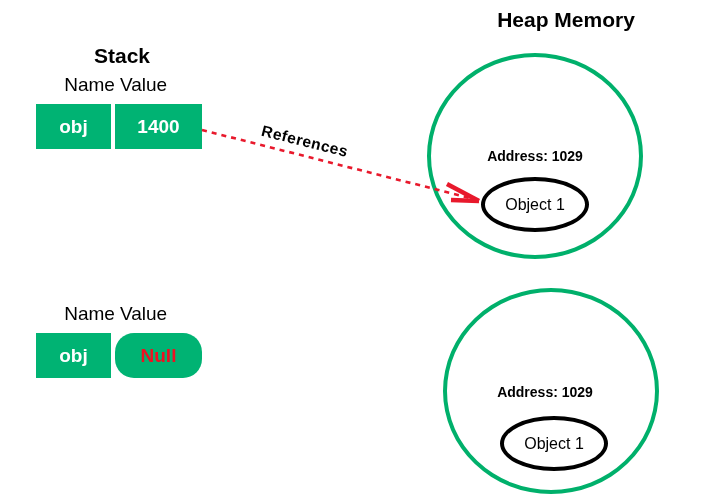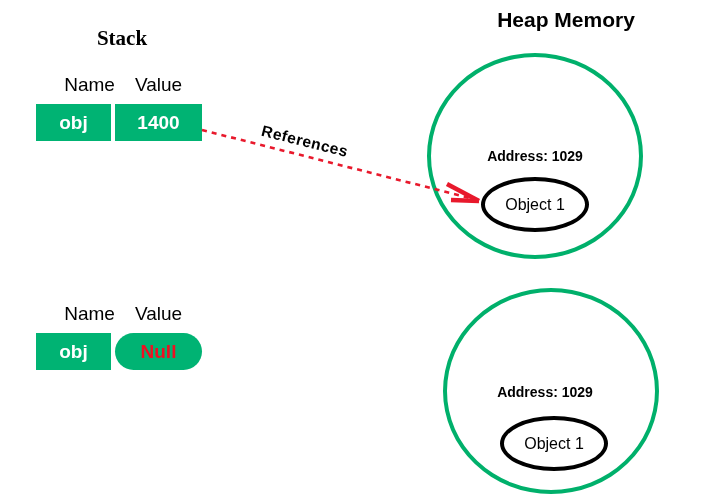--- a/index.html
+++ b/index.html
@@ -21,21 +21,21 @@
   
   .section-title {
     position: absolute;
     font-size: 21px;
     font-weight: bold;
     color: #000000;
     white-space: nowrap;
     text-align: center;
     letter-spacing: 0px;
   }
-  #stack-title   { left: 42px;  top: 26px;  width: 160px; font-family: Liberation Serif, serif; }
+  #stack-title   { left: 42px;  top: 44px;  width: 160px; }
   #heap-title    { left: 466px; top: 8px;   width: 200px; }
 
   
   .stack-table {
     position: absolute;
     left: 36px;
     width: 166px;
   }
   #stack-table-1 { top: 74px; }
   #stack-table-2 { top: 303px; }
@@ -47,30 +47,30 @@
   .col-header {
     position: absolute;
     top: 0;
     font-size: 19px;
     font-weight: normal;
     color: #000000;
     text-align: center;
     white-space: nowrap;
   }
   .col-header.name-h  { left: 16px;  width: 75px; }
-  .col-header.value-h { left: 79px; width: 87px; }
+  .col-header.value-h { left: 64px; width: 87px; }
 
   .row {
     position: relative;
     height: 45px;
   }
   .cell {
     position: absolute;
     top: 0;
-    height: 37px;
+    height: 45px;
     background: #00b373;
     display: flex;
     align-items: center;
     justify-content: center;
     font-size: 19px;
     font-weight: bold;
     color: #ffffff;
     box-sizing: border-box;
   }
   .cell.name-c  { left: 0px;  width: 75px; }

